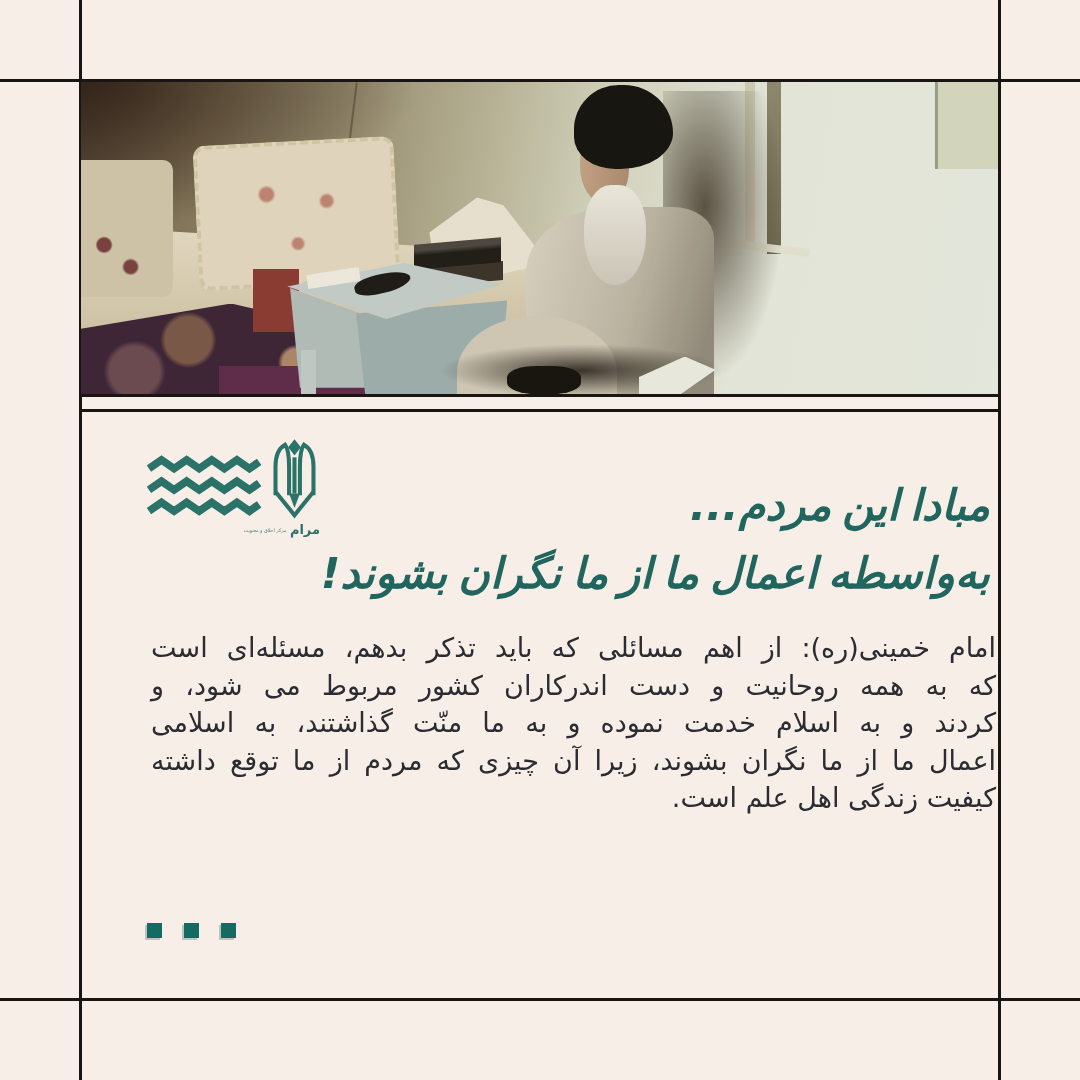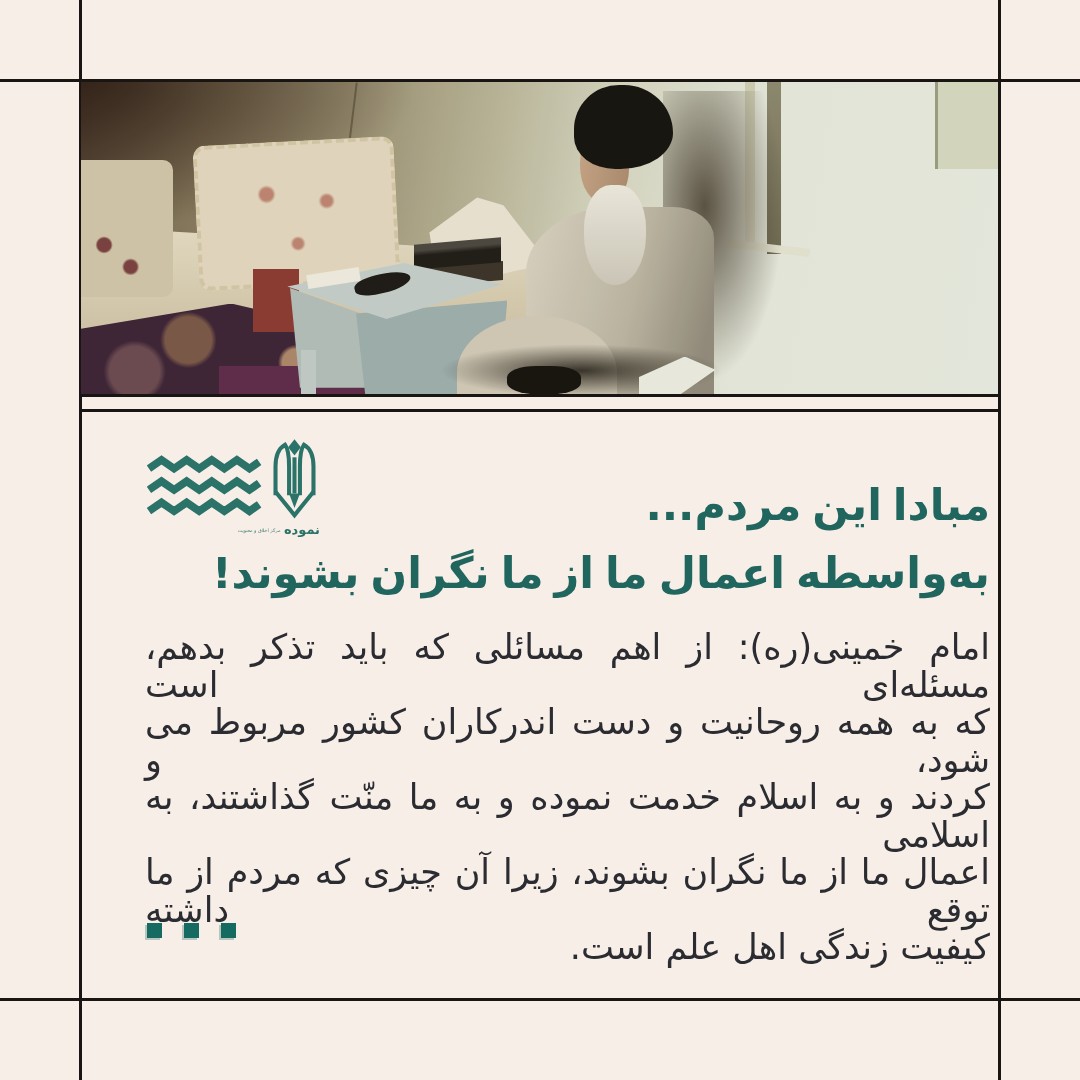--- a/index.html
+++ b/index.html
@@ -83,24 +83,24 @@
   .logo-emblem{left:271px;top:438px;width:47px;height:82px;color:var(--accent);}
   .logo-wordrow{left:244px;top:522px;width:76px;display:flex;justify-content:flex-end;
           align-items:center;gap:3px;direction:ltr;}
   .logo-tagline{font-size:6px;transform:scale(.8);transform-origin:right center;
           color:#4d837b;white-space:nowrap;direction:rtl;}
   .logo-wordmark{font-size:13px;font-weight:bold;color:var(--accent);direction:rtl;}
   
   .headline{right:90px;top:471px;width:852px;direction:rtl;text-align:right;
           color:var(--heading);font-size:43px;font-weight:bold;line-height:68px;
           word-spacing:-4px;}
-  .headline span{display:block;}
+  .headline span{display:block;font-style:italic;}
   
-  .quote{right:90px;top:629px;width:845px;direction:rtl;color:var(--body-ink);
-          font-size:35px;line-height:37.5px;}
+  .quote{right:84px;top:629px;width:845px;direction:rtl;color:var(--body-ink);
+          font-size:27px;line-height:37.5px;}
   .quote .bline{text-align:justify;text-align-last:justify;text-justify:inter-word;}
   .quote .bline:last-child{text-align-last:right;}
   
   .squares{left:147px;top:923px;display:flex;gap:22px;}
   .sq{width:15px;height:15px;background:var(--accent-dark);
       box-shadow:-2px 2px 0 rgba(176,193,186,.9);}
 </style>
 </head>
 <body>
 
@@ -162,21 +162,21 @@
       <path d="M5 62 L5 30 Q5 12 15.5 6 Q20 12 20 30 L20 62"></path>
       <path d="M32 62 L32 30 Q32 12 36.5 6 Q47 12 47 30 L47 62"></path>
       <path d="M5 58 L26 84 L47 58"></path>
       <path d="M26 20 L26 60"></path>
     </g>
     <polygon points="26,0 33,9 26,18 19,9" fill="currentColor"></polygon>
     <polygon points="20,60 32,60 26,76" fill="currentColor"></polygon>
   </svg>
   <div class="abs logo-wordrow">
     <span class="logo-tagline">مرکز اخلاق و معنویت</span>
-    <span class="logo-wordmark">نموده</span>
+    <span class="logo-wordmark">مرام</span>
   </div>
 
   <h1 class="abs headline" style="margin:0">
     <span>مبادا این مردم...</span>
     <span>به‌واسطه اعمال ما از ما نگران بشوند!</span>
   </h1>
 
   <div class="abs quote">
       <div class="bline">امام خمینی(ره): از اهم مسائلی که باید تذکر بدهم، مسئله‌ای است</div>
       <div class="bline">که به همه روحانیت و دست اندرکاران کشور مربوط می شود، و</div>

